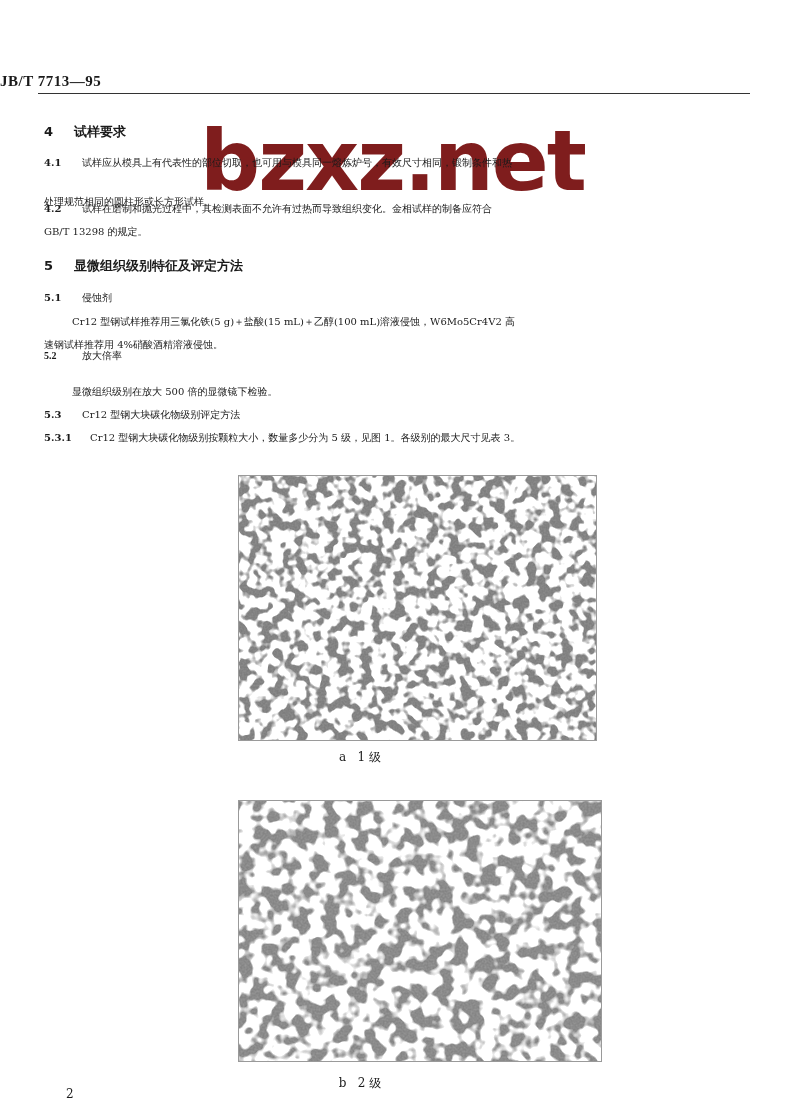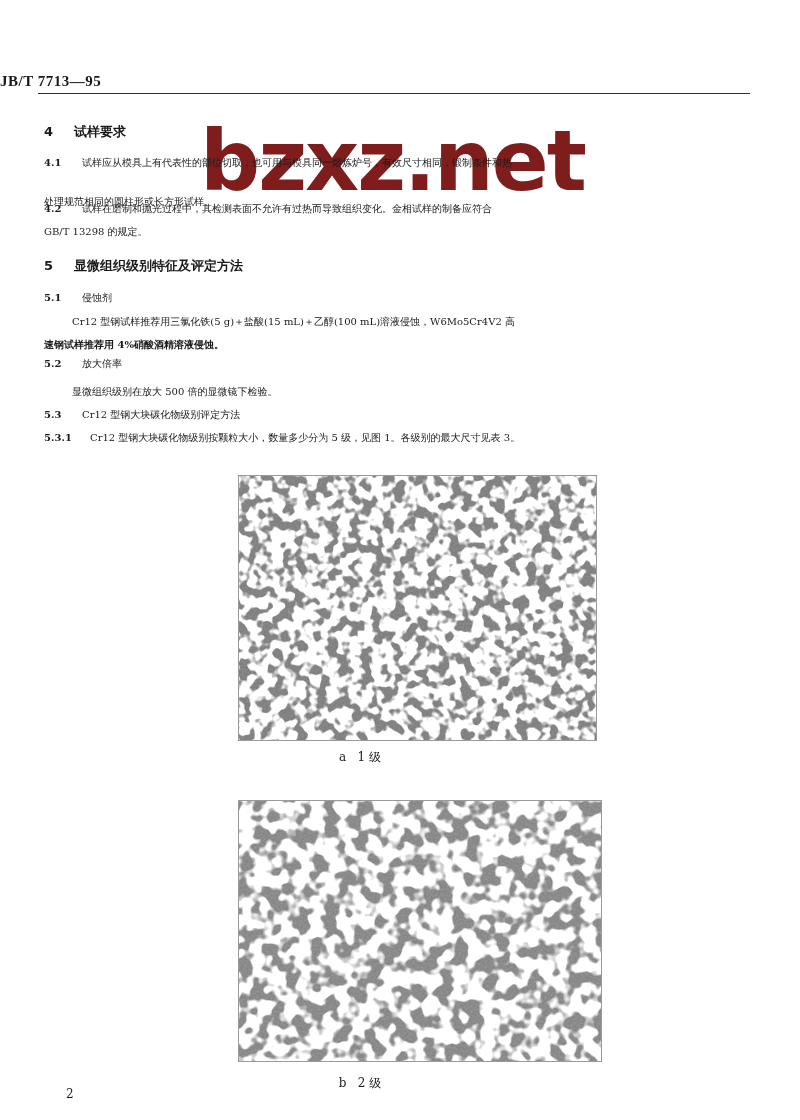--- a/index.html
+++ b/index.html
@@ -80,23 +80,23 @@
 <div class="line" style="top:224px; left:44px;">GB/T 13298 的规定。</div>
 
 <div class="line sec-title" style="top:258px; left:44px;">
   <span class="num" style="width:30px;">5</span><span>显微组织级别特征及评定方法</span>
 </div>
 
 <div class="line" style="top:290px; left:44px;">
   <span class="num" style="width:38px;">5.1</span><span>侵蚀剂</span>
 </div>
 <div class="line" style="top:314px; left:72px;">Cr12 型钢试样推荐用三氯化铁(5 g)＋盐酸(15 mL)＋乙醇(100 mL)溶液侵蚀，W6Mo5Cr4V2 高</div>
-<div class="line" style="top:337px; left:44px;font-weight:bold;">速钢试样推荐用 4%硝酸酒精溶液侵蚀。</div>
+<div class="line" style="top:337px; left:44px;">速钢试样推荐用 4%硝酸酒精溶液侵蚀。</div>
 
-<div class="line" style="top:356px; left:44px;">
+<div class="line" style="top:348px; left:44px;font-family:Liberation Serif, serif;">
   <span class="num" style="width:38px;">5.2</span><span>放大倍率</span>
 </div>
 <div class="line" style="top:384px; left:72px;">显微组织级别在放大 500 倍的显微镜下检验。</div>
 
 <div class="line" style="top:407px; left:44px;">
   <span class="num" style="width:38px;">5.3</span><span>Cr12 型钢大块碳化物级别评定方法</span>
 </div>
 
 <div class="line" style="top:430px; left:44px;">
   <span class="num" style="width:46px;">5.3.1</span><span>Cr12 型钢大块碳化物级别按颗粒大小，数量多少分为 5 级，见图 1。各级别的最大尺寸见表 3。</span>

